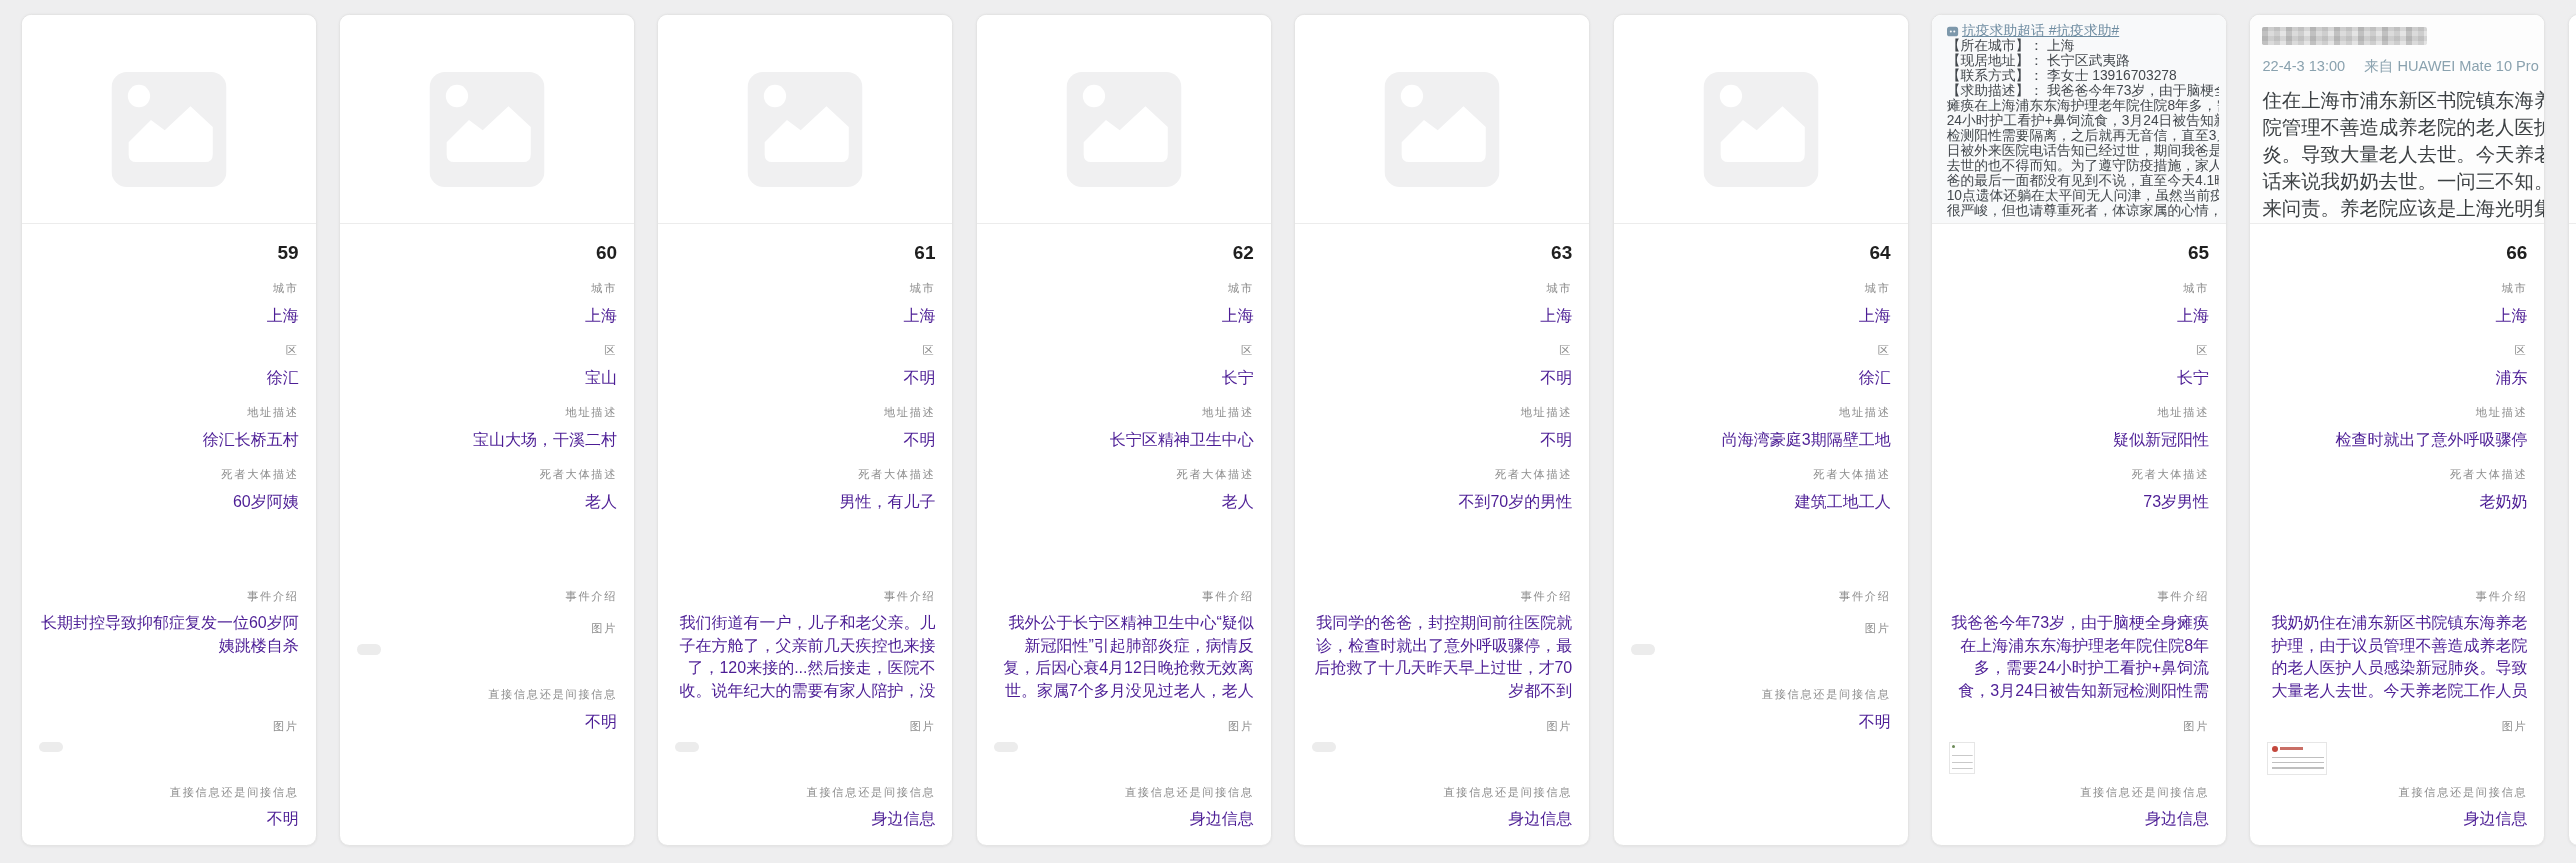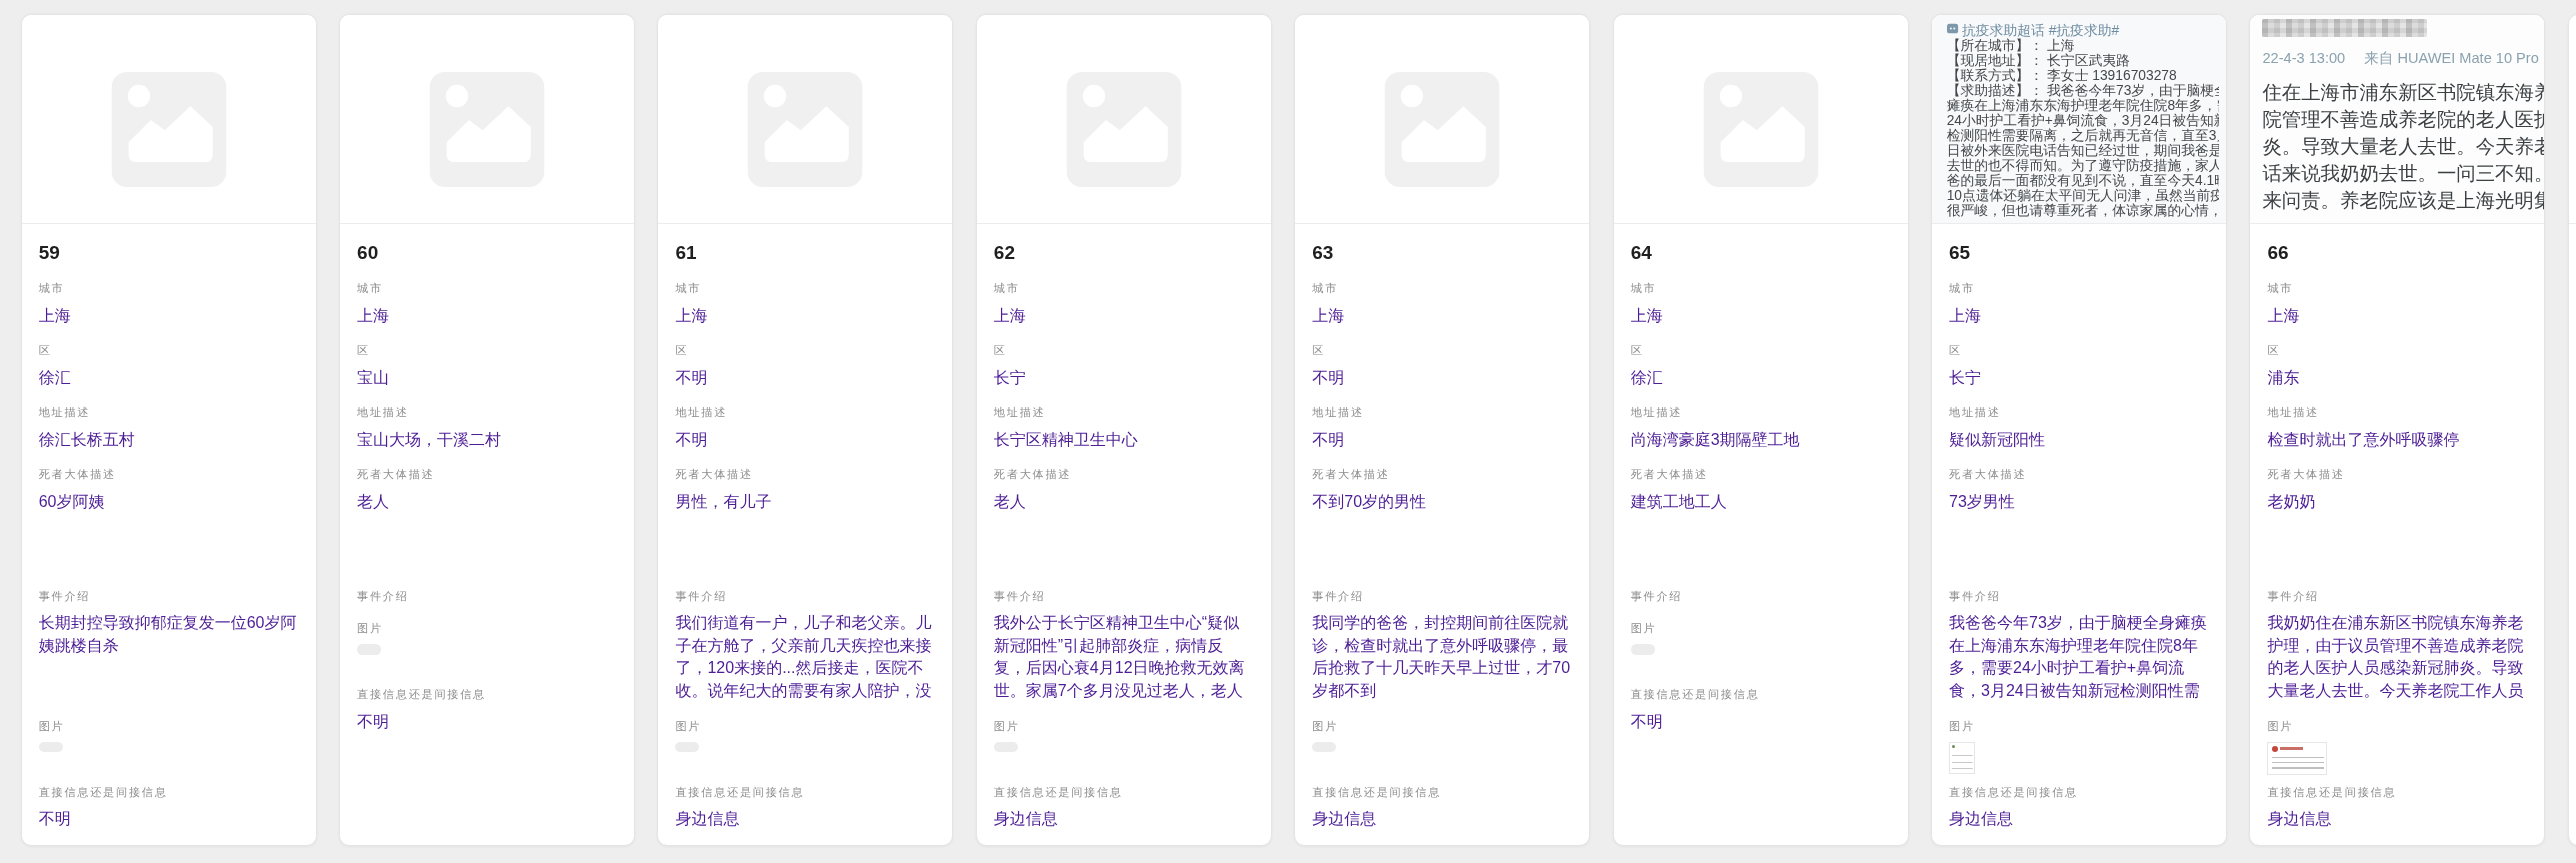--- a/index.html
+++ b/index.html
@@ -10,35 +10,35 @@
     box-shadow:0 0.9px 2.6px rgba(15,15,15,.05);box-sizing:border-box;
     display:flex;flex-direction:column;cursor:pointer;}
   .card.partial{flex:0 0 296px;}
   
   .hero{height:208px;flex:none;border-bottom:0.9px solid #ececec;position:relative;
     overflow:hidden;background:#fff;}
   .ph-wrap{position:absolute;left:50%;top:57px;transform:translateX(-50%);}
   
   .w7{position:absolute;inset:0;background:#f8f9fa;padding:8.6px 6.9px 0 14.6px;
     font-size:13.8px;line-height:15px;color:#43484d;white-space:nowrap;}
-  .w7-header{color:#6e8ca1;display:flex;align-items:flex-start;gap:3.4px;}
+  .w7-header{color:#6e8ca1;display:flex;align-items:flex-end;gap:3.4px;text-decoration:underline;}
   .w7 div{overflow:hidden;}
   
-  .w8{position:absolute;inset:0;background:#fdfdfd;padding:4px 0 0 12px;}
+  .w8{position:absolute;inset:0;background:#fdfdfd;padding:12px 0 0 12px;}
   .censor{width:165px;height:18px;border-radius:1.7px;opacity:.85;
     background:repeating-linear-gradient(90deg,#b7b7b7 0 6px,#d6d6d6 6px 12px,#c6c6c6 12px 18px,#e0e0e0 18px 24px),
                repeating-linear-gradient(0deg,rgba(255,255,255,.45) 0 4.3px,rgba(120,120,120,.15) 4.3px 9.5px);
     background-blend-mode:multiply;}
   .w8-meta{margin-top:12px;font-size:14.6px;color:#8aa2af;white-space:nowrap;}
   .w8-meta span{margin-right:19px;}
   .w8-lines{margin-top:11.2px;font-size:19.4px;line-height:27px;color:#3c4043;
     white-space:nowrap;}
   .w8-lines div{overflow:hidden;}
   
-  .content{padding:18px 17px 0;flex:1;}
+  .content{padding:18px 17px 0;flex:1;text-align:right;}
   .card-title{margin:0 0 17px;font-size:19px;font-weight:700;color:#1f1f1f;line-height:22.4px;}
   .field{margin-bottom:16.4px;}
   .field-label{font-size:11.2px;color:#8d8d8d;letter-spacing:1.7px;line-height:15.5px;margin-bottom:7.8px;}
   .field-value{font-size:16px;color:#4c1d95;line-height:22.4px;min-height:22.4px;}
   .field.event{margin-top:76px;}
   .para{height:90px;overflow:hidden;}
   .field.images{margin-bottom:0;margin-top:8px;}
   .thumb-row{height:43px;}
   .thumb{display:none;}
   .thumb-pill .t-pill{display:block;width:24px;height:10.3px;margin-top:5.2px;

